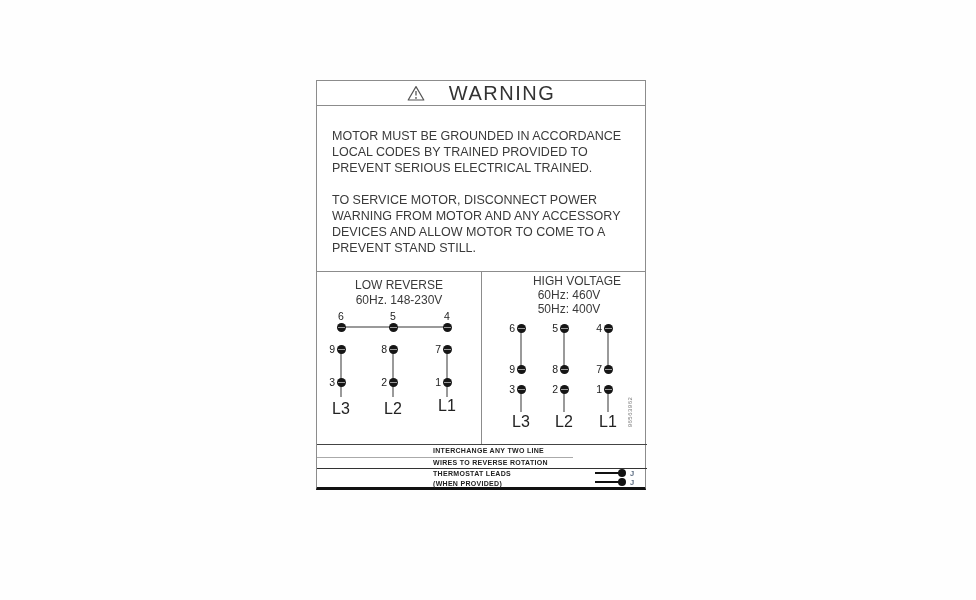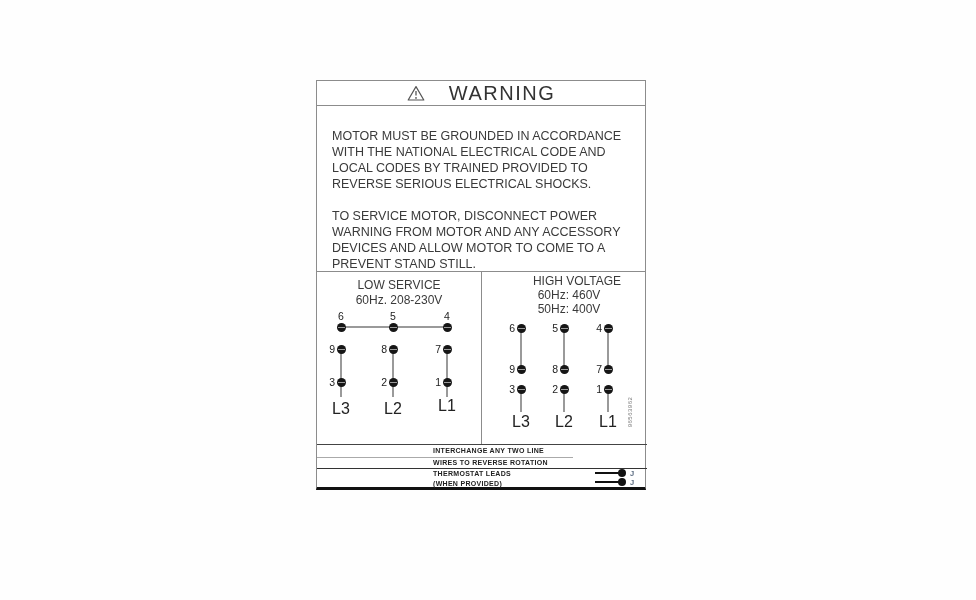--- a/index.html
+++ b/index.html
@@ -60,37 +60,36 @@
           <line x1="9" y1="6" x2="9" y2="10.6" stroke="#555" stroke-width="1.3"></line>
           <circle cx="9" cy="12.9" r="0.9" fill="#555"></circle>
         </svg>
       </span>
       <span class="htitle">WARNING</span>
     </div>
 
     <div class="notice">
       <div class="para">
         <div class="tline">MOTOR MUST BE GROUNDED IN ACCORDANCE</div>
-        <div class="tline">WITH THE NATIONAL ELECTRICAL CODE AND</div>
         <div class="tline">LOCAL CODES BY TRAINED PROVIDED TO</div>
-        <div class="tline">REVERSE SERIOUS ELECTRICAL SHOCKS.</div>
+        <div class="tline">PREVENT SERIOUS ELECTRICAL TRAINED.</div>
       </div>
       <div class="para">
         <div class="tline">TO SERVICE MOTOR, DISCONNECT POWER</div>
         <div class="tline">WARNING FROM MOTOR AND ANY ACCESSORY</div>
         <div class="tline">DEVICES AND ALLOW MOTOR TO COME TO A</div>
         <div class="tline">PREVENT STAND STILL.</div>
       </div>
     </div>
 
     <div class="diagrams">
       <div class="vdivider"></div>
 
-      <div class="dtitle" style="left:2px; top:6px; width:160px;">LOW SERVICE</div>
-      <div class="dsub" style="left:2px; top:21px; width:160px;">60Hz. 208-230V</div>
+      <div class="dtitle" style="left:2px; top:6px; width:160px;">LOW REVERSE</div>
+      <div class="dsub" style="left:2px; top:21px; width:160px;">60Hz. 148-230V</div>
 
       <div class="hline" style="left:24px; top:54px; width:107px;"></div>
 
       <div class="vline" style="left:23px; top:77px; height:48px;"></div>
       <div class="vline" style="left:75px; top:77px; height:48px;"></div>
       <div class="vline" style="left:129px; top:77px; height:48px;"></div>
 
       <div class="dot" style="left:19.5px; top:50.5px;"></div>
       <div class="dot" style="left:71.5px; top:50.5px;"></div>
       <div class="dot" style="left:125.5px; top:50.5px;"></div>

